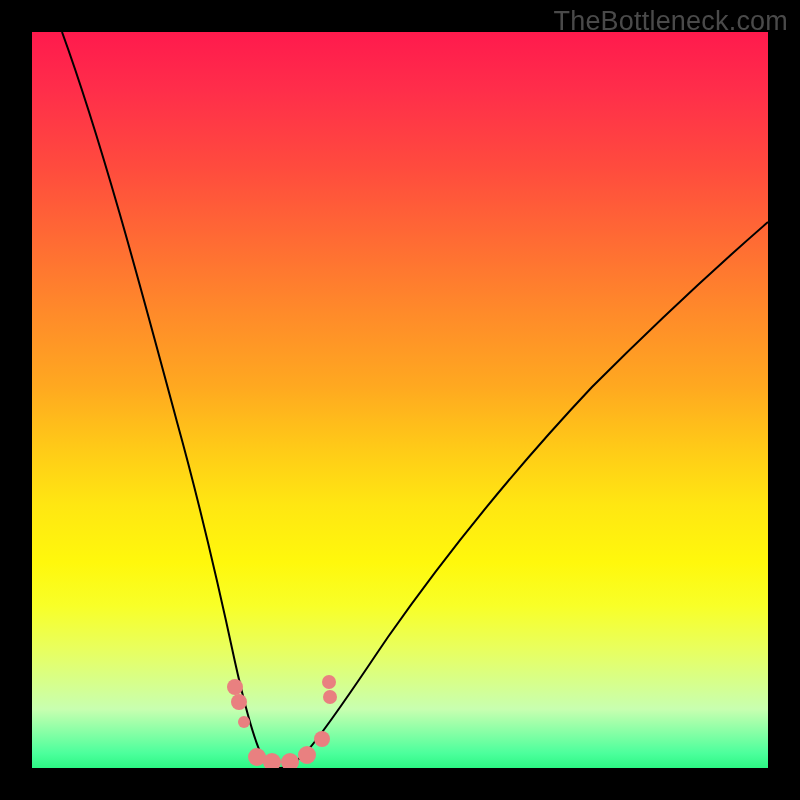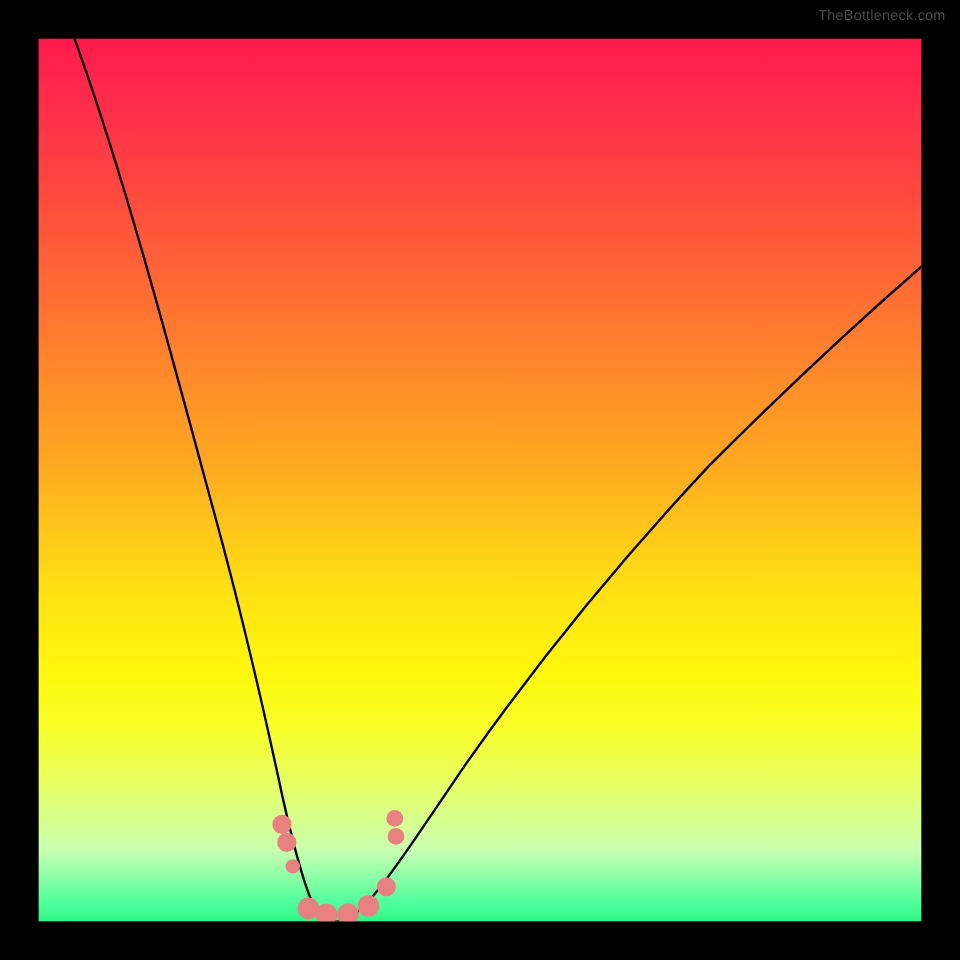--- a/index.html
+++ b/index.html
@@ -44,21 +44,21 @@
       #c8ffb0 92%,
       #4cff9c 98%,
       #2cf784 100%
     );
   }
   .watermark {
     position: absolute;
     top: 6px;
     right: 12px;
     color: #4a4a4a;
-    font-size: 12px;
+    font-size: 27px;
     font-weight: 500;
     letter-spacing: 0.2px;
   }
   svg.curves {
     position: absolute;
     inset: 0;
   }
   .curve {
     fill: none;
     stroke: #000;

